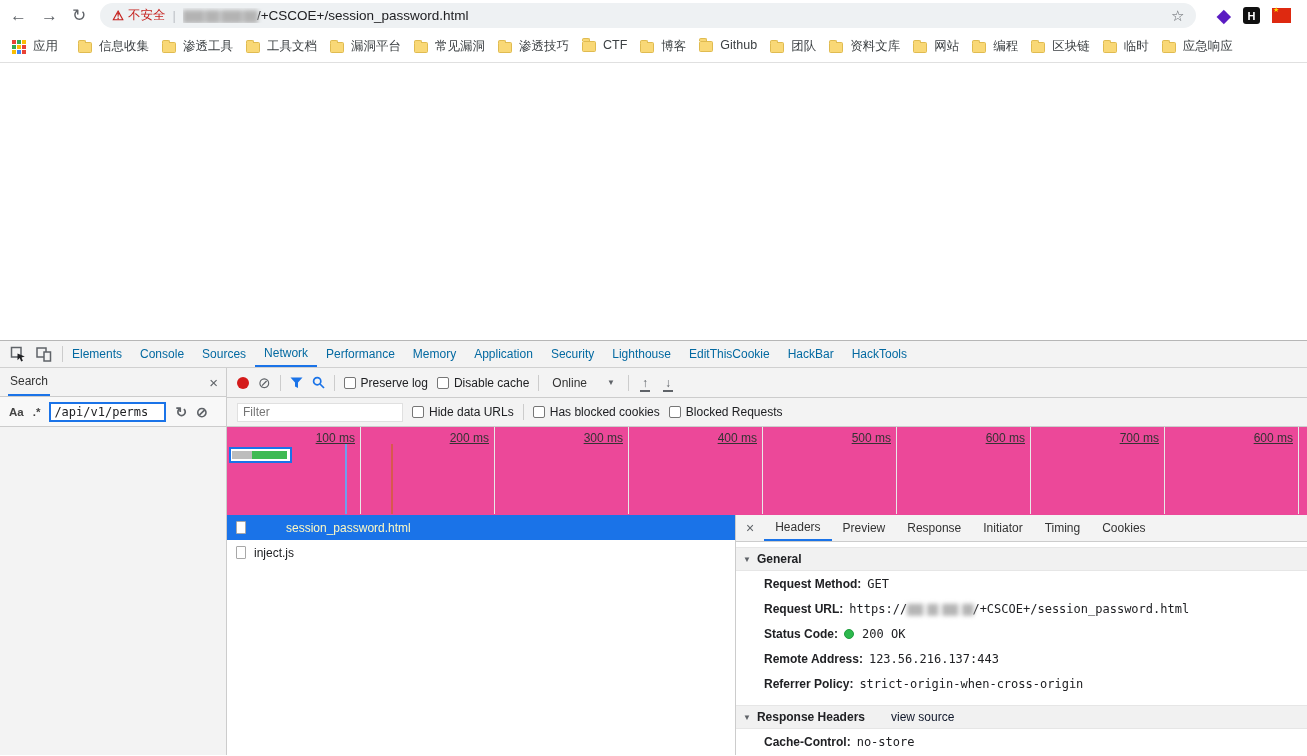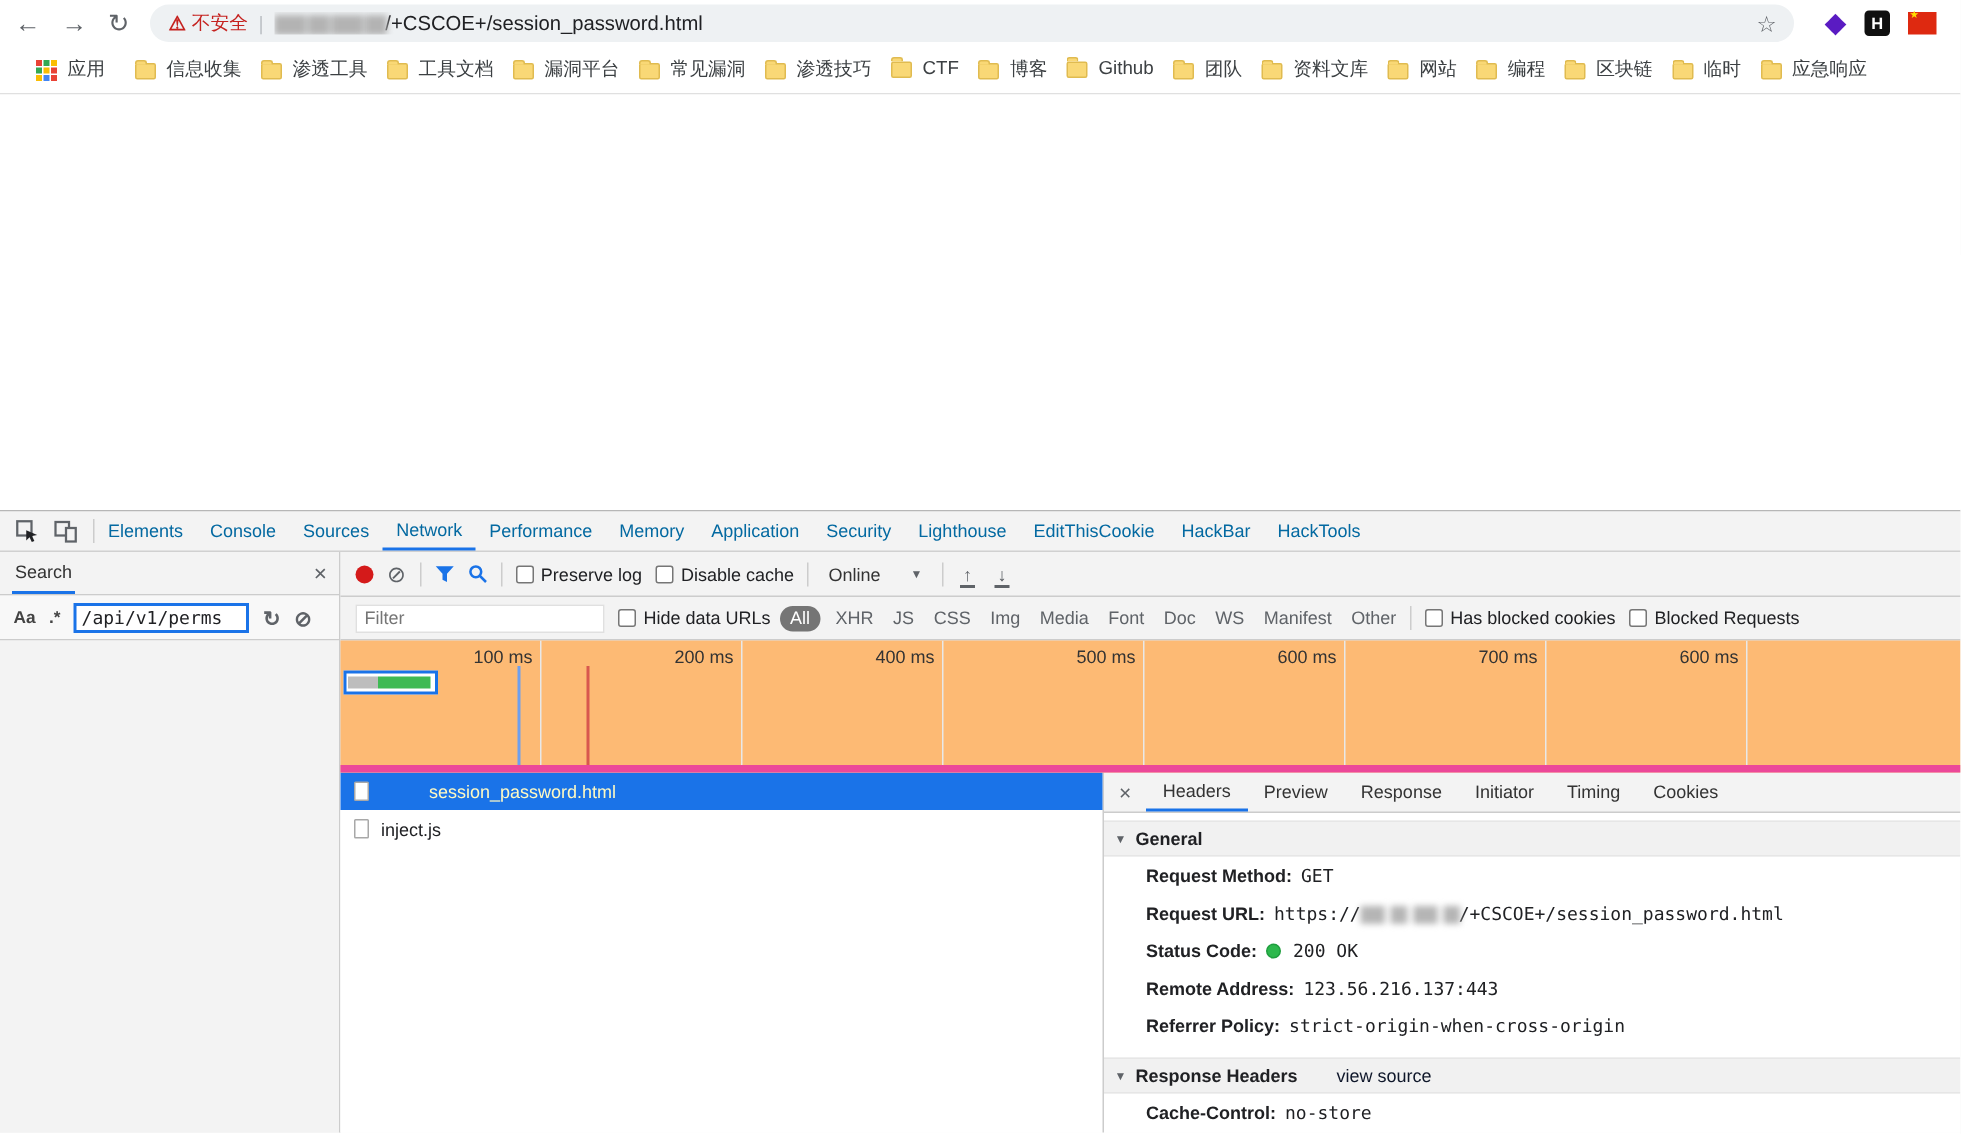--- a/index.html
+++ b/index.html
@@ -18,21 +18,21 @@
   .url-text { font-size:13.5px; color:#202124; white-space:nowrap; overflow:hidden; }
   .url-redacted { filter:blur(2px); color:#b3b3b3; font-size:11px; letter-spacing:-1px; }
   .omni-star { margin-left:auto; color:#5f6368; font-size:15px; }
   .ext-area { display:flex; align-items:center; gap:12px; padding:0 6px; }
   .ext-purple { color:#5a1bc2; font-size:19px; line-height:1; }
   .ext-hackbar { width:17px; height:17px; background:#101010; color:#fff; border-radius:3px;
     font-size:11px; font-weight:bold; display:flex; align-items:center; justify-content:center; }
   .ext-flag { width:19px; height:15px; background:#de2910; position:relative; }
   .ext-flag::before { content:"★"; position:absolute; top:-2px; left:1px; color:#ffde00; font-size:7px; }
 
-  .bookmarks-row { height:31px; display:flex; align-items:center; padding:0 24px; gap:10px;
+  .bookmarks-row { height:31px; display:flex; align-items:center; padding:0 12px; gap:10px;
     font-size:12.5px; color:#3c4043; overflow:hidden; white-space:nowrap; }
   .apps-item { display:flex; align-items:center; gap:7px; margin-right:10px; }
   .apps-grid { display:grid; grid-template-columns:repeat(3,4px); grid-auto-rows:4px; gap:1px; }
   .apps-grid i:nth-child(1){background:#e94235}.apps-grid i:nth-child(2){background:#34a853}
   .apps-grid i:nth-child(3){background:#fabd03}.apps-grid i:nth-child(4){background:#34a853}
   .apps-grid i:nth-child(5){background:#fabd03}.apps-grid i:nth-child(6){background:#e94235}
   .apps-grid i:nth-child(7){background:#fabd03}.apps-grid i:nth-child(8){background:#4285f4}
   .apps-grid i:nth-child(9){background:#e94235}
   .bm-item { display:flex; align-items:center; gap:7px; margin-right:13px; flex:0 0 auto; }
   .folder { width:14px; height:11px; background:#f9d876; border:1px solid #e0bb50;
@@ -88,22 +88,22 @@
   .updown::after { content:""; position:absolute; left:2px; right:2px; bottom:-2px;
     height:2px; background:#5f6368; }
 
   .net-filterbar { height:29px; flex:0 0 29px; display:flex; align-items:center; gap:9px;
     padding:0 10px; border-bottom:1px solid #ccc; background:#f3f3f3; }
   .filter-input { width:166px; height:19px; border:1px solid #e0e0e0; background:#fff;
     font-size:12px; padding:0 5px; color:#202124; outline:none; }
   .chips { display:flex; align-items:center; gap:13px; color:#5f6368; }
   .chip.active { background:#757575; color:#fff; border-radius:9px; padding:1.5px 7px; margin:0 -3px; }
 
-  .net-overview { height:88px; flex:0 0 88px; background:#fdba74; border-bottom:5px solid #ec4899;
-    position:relative; display:flex; overflow:hidden; }
+  .net-overview { height:88px; flex:0 0 88px; background:#ec4899; border-bottom:1px solid #ec4899;
+    position:relative; display:flex; overflow:hidden;text-decoration:underline; }
   .tick-cell { flex:0 0 134px; border-right:1px solid #e8e8e8; font-size:12px; color:#333;
     text-align:right; padding:4px 5px 0 0; }
   .ov-bar { position:absolute; left:2px; top:20px; width:63px; height:16px;
     border:2px solid #1a73e8; background:#fff; display:flex; align-items:center; padding:1px; }
   .ov-seg-gray { width:20px; height:8px; background:#bdbdbd; }
   .ov-seg-green { width:35px; height:8px; background:#3fba54; }
   .ov-line { position:absolute; top:17px; bottom:0; width:2px; }
   .ov-line.blue { left:118px; background:#6e9fee; }
   .ov-line.red { left:164px; background:#d8584e; }
 
@@ -355,62 +355,39 @@
         <span class="updown">↑</span>
         <span class="updown">↓</span>
       </div>
 
       <div class="net-filterbar">
         <input class="filter-input" placeholder="Filter" style="">
         <span class="cb-label">
           <span class="cb"></span>
           <span>Hide data URLs</span>
         </span>
-        <div class="chips">
-
-            <span class="chip active">All</span>
-
-            <span class="chip">XHR</span>
-
-            <span class="chip">JS</span>
-
-            <span class="chip">CSS</span>
-
-            <span class="chip">Img</span>
-
-            <span class="chip">Media</span>
-
-            <span class="chip">Font</span>
-
-            <span class="chip">Doc</span>
-
-            <span class="chip">WS</span>
-
-            <span class="chip">Manifest</span>
-
-            <span class="chip">Other</span>
-          </div>
         <span class="vsep"></span>
         <span class="cb-label">
           <span class="cb"></span>
           <span>Has blocked cookies</span>
         </span>
         <span class="cb-label">
           <span class="cb"></span>
           <span>Blocked Requests</span>
         </span>
       </div>
 
       <div class="net-overview">
         <div style="display:flex;width:100%;">
 
             <div class="tick-cell">100 ms</div>
 
             <div class="tick-cell">200 ms</div>
 
+            <div class="tick-cell">300 ms</div>
 
             <div class="tick-cell">400 ms</div>
 
             <div class="tick-cell">500 ms</div>
 
             <div class="tick-cell">600 ms</div>
 
             <div class="tick-cell">700 ms</div>
 
             <div class="tick-cell">600 ms</div>

